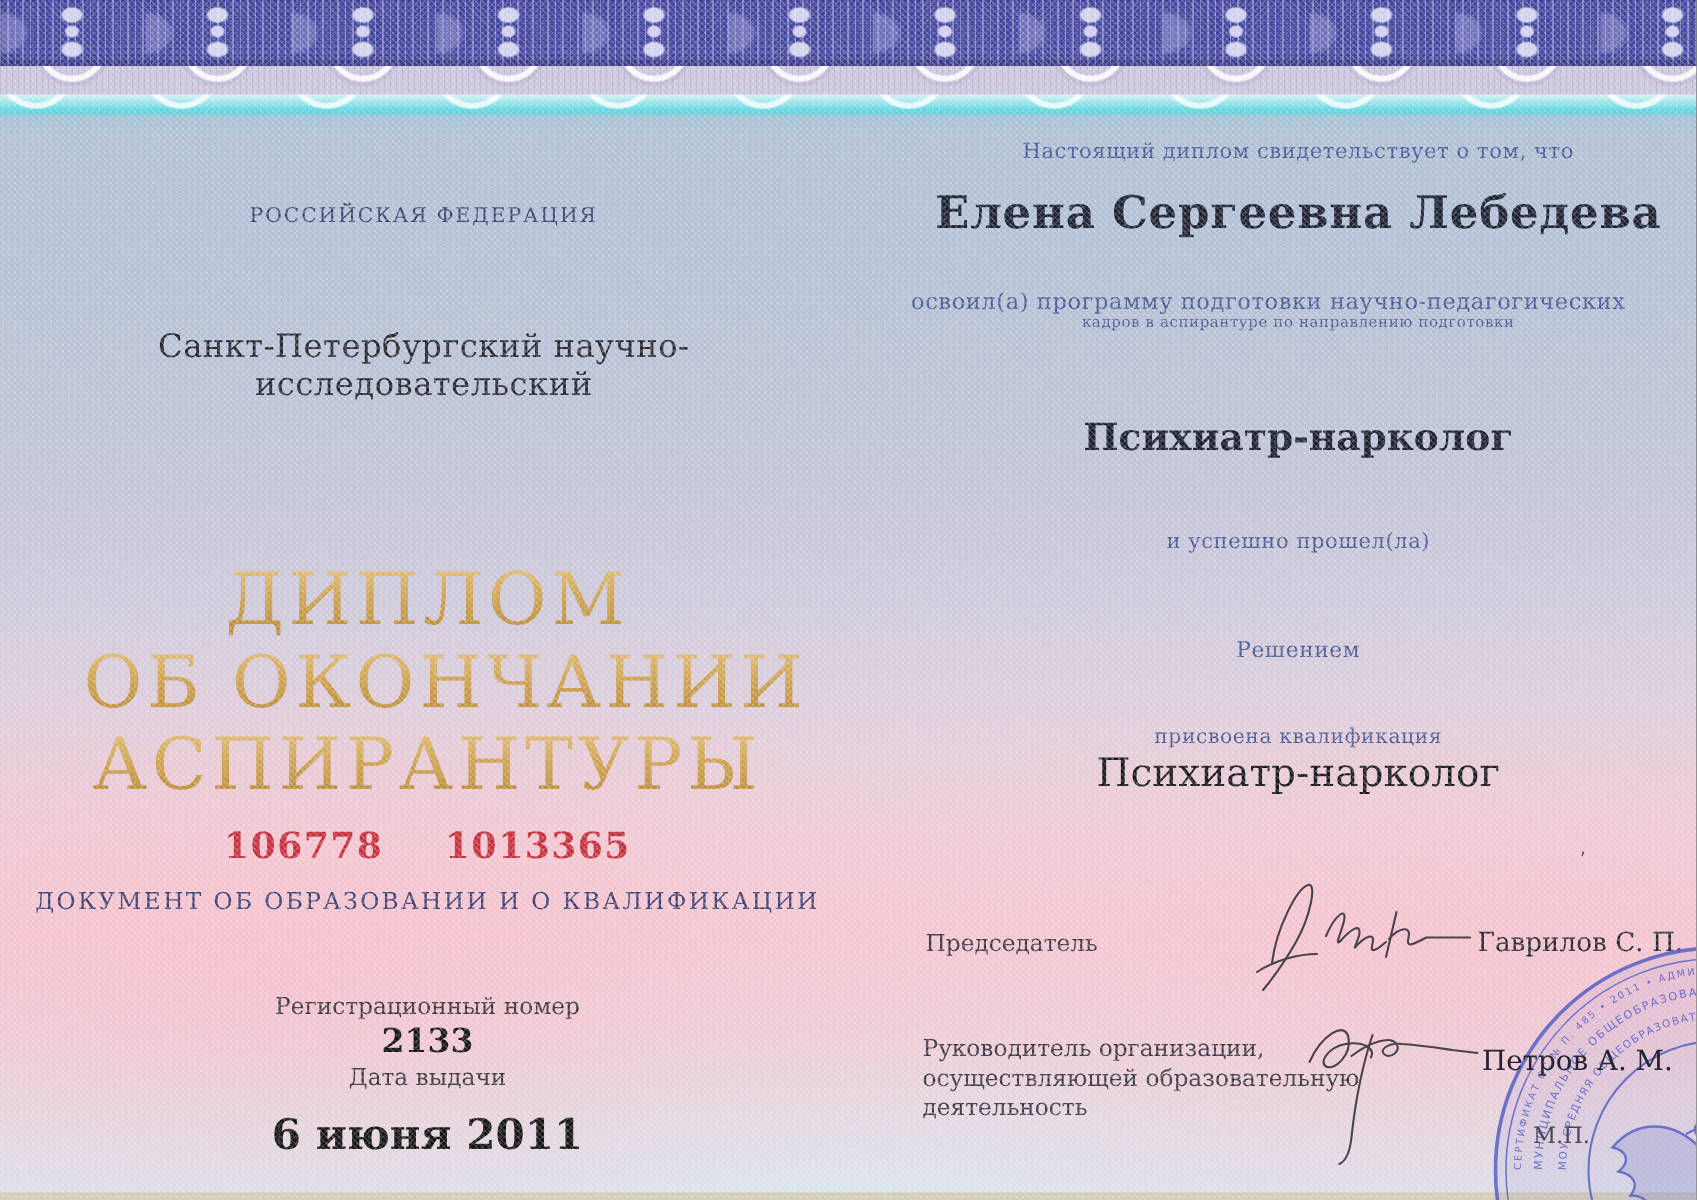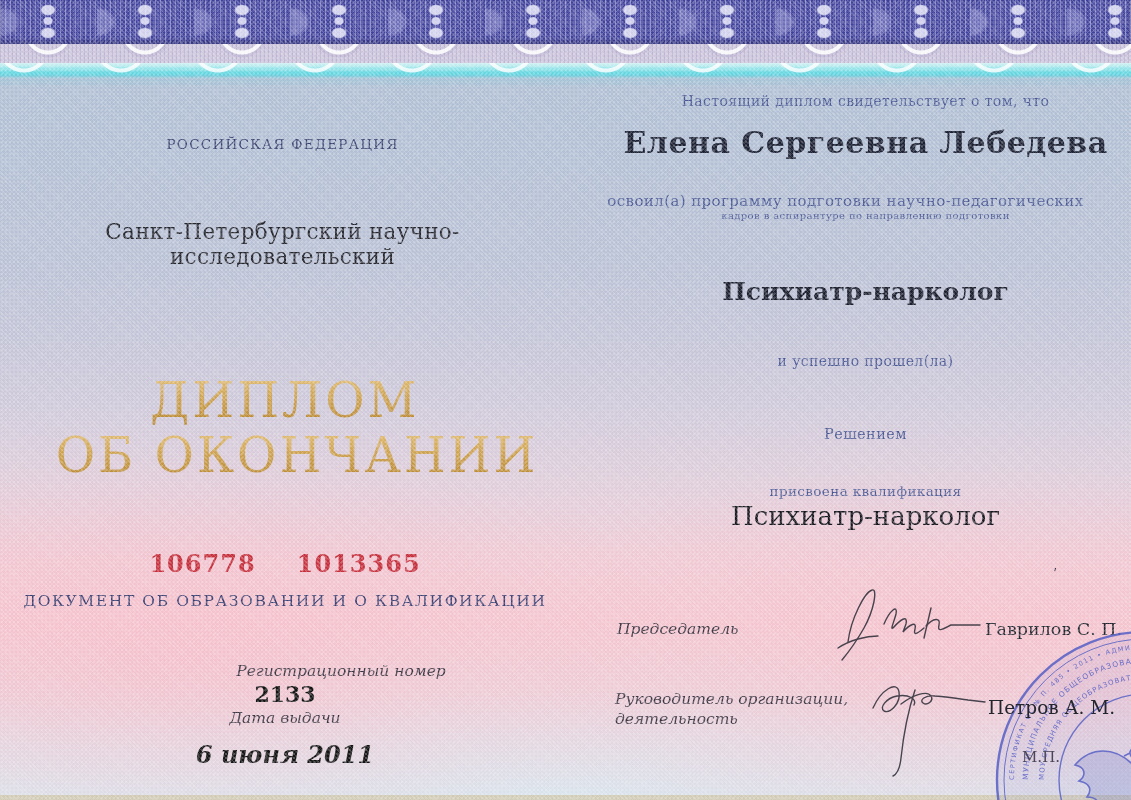--- a/index.html
+++ b/index.html
@@ -59,21 +59,21 @@
   .navy-caps{color:#39406e;letter-spacing:1.3px;font-size:13.5px;}
   .inst{color:#26262e;font-size:21.5px;letter-spacing:.3px;}
   .gold{
     font-size:48px;letter-spacing:3px;color:#c79440;
     background:linear-gradient(180deg,#e5c27c 0%,#cda250 45%,#b5842f 100%);
     -webkit-background-clip:text;background-clip:text;-webkit-text-fill-color:transparent;
     text-shadow:0 0 1px rgba(150,105,30,.0);
   }
   .serial{color:#c5303c;font-weight:bold;font-size:24px;letter-spacing:1px;}
   .doc-kind{color:#3a3f72;font-size:15.5px;letter-spacing:1.6px;}
-  .ital{font-style:italic;color:#3c3542;font-size:15.5px;}
+  .ital{color:#3c3542;font-size:15.5px;}
   .boldblk{color:#141414;font-weight:bold;text-align:center;}
   .cap-blue{color:#4a5894;font-size:14px;letter-spacing:.4px;}
   .name{color:#1c2133;font-weight:bold;font-size:30px;letter-spacing:.5px;}
   .spec{color:#1b1f2e;font-weight:bold;font-size:25px;}
   .qual{color:#17181f;font-size:26px;}
   .sig-name{color:#24262f;font-size:17.5px;}
   .seal-mp{color:#4a4558;font-size:15px;}
   svg.overlay{pointer-events:none;}
 </style>
 </head>
@@ -86,32 +86,33 @@
   <div class="abs band-cyan"></div>
   <div class="abs band-fade"></div>
   <div class="abs bottom-line"></div>
 
   <div class="abs ctr navy-caps" style="left:0;top:136px;width:565px;">РОССИЙСКАЯ ФЕДЕРАЦИЯ</div>
 
   <div class="abs ctr inst" style="left:10px;top:219px;width:545px;">Санкт-Петербургский научно-исследовательский</div>
 
   <div class="abs ctr gold" style="left:0;top:372px;width:570px;text-align:center;">ДИПЛОМ</div>
   <div class="abs ctr gold" style="left:0;top:427px;width:570px;margin-left:12px;">ОБ ОКОНЧАНИИ</div>
+  <div class="abs ctr gold" style="left:0;top:482px;width:570px;">АСПИРАНТУРЫ</div>
 
   <div class="abs ctr" style="left:0;top:549px;width:570px;">
     <span class="serial">106778</span>
     <span class="serial" style="margin-left:36px;text-align:center;">1013365</span>
   </div>
 
   <div class="abs ctr doc-kind" style="left:0;top:592px;width:570px;">ДОКУМЕНТ ОБ ОБРАЗОВАНИИ И О КВАЛИФИКАЦИИ</div>
 
-  <div class="abs ctr ital" style="left:12px;top:662px;width:570px;padding-left:44px;">Регистрационный номер</div>
+  <div class="abs ctr ital" style="left:0;top:662px;width:570px;">Регистрационный номер</div>
   <div class="abs ctr boldblk" style="left:0;top:681px;width:570px;font-size:22px;">2133</div>
   <div class="abs ctr ital" style="left:0;top:709px;width:570px;">Дата выдачи</div>
-  <div class="abs ctr boldblk" style="left:0;top:740px;width:570px;font-size:24px;font-style:italic;">6 июня 2011</div>
+  <div class="abs ctr boldblk" style="left:0;top:740px;width:570px;font-size:28px;">6 июня 2011</div>
 
   <div class="abs ctr cap-blue" style="left:600px;top:93px;width:531px;">Настоящий диплом свидетельствует о том, что</div>
 
   <div class="abs ctr name" style="left:600px;top:125px;width:531px;">Елена Сергеевна Лебедева</div>
 
   <div class="abs ctr cap-blue" style="left:580px;top:192px;width:531px;font-size:15px;">освоил(а) программу подготовки научно-педагогических</div>
   <div class="abs ctr cap-blue" style="left:600px;top:210px;width:531px;font-size:10px;">кадров в аспирантуре по направлению подготовки</div>
 
   <div class="abs ctr spec" style="left:600px;top:277px;width:531px;">Психиатр-нарколог</div>
 
@@ -133,20 +134,21 @@
       <path d="M66,46 C72,32 80,26 78,36 C76,44 72,52 75,50 C82,42 90,36 88,46 L85,54 C92,46 99,43 97,51 C95,58 99,56 106,50"></path>
       <path d="M113,30 L106,60"></path>
       <path d="M108,48 C115,40 123,39 121,47 C119,55 125,51 133,47 L162,47"></path>
     </g>
   </svg>
 
   <div class="abs sig-name" style="left:985px;top:619px;">Гаврилов С. П.</div>
 
   <div class="abs ital" style="left:615px;top:690px;line-height:19.5px;">
     <div>Руководитель организации,</div>
+    <div>осуществляющей образовательную</div>
     <div>деятельность</div>
   </div>
 
   <svg class="abs overlay" style="left:855px;top:672px;z-index:2;" width="145" height="110" viewBox="0 0 145 110">
     <g stroke="#2b2b36" stroke-width="1.4" fill="none" stroke-linecap="round" opacity="0.85">
       <path d="M18,36 C26,18 42,8 44,20 C46,31 35,42 29,39 C24,36 31,26 42,24 C54,22 62,27 59,33"></path>
       <path d="M60,18 C54,36 49,58 46,86 C45,96 42,102 38,104"></path>
       <path d="M46,32 C58,23 72,18 76,24 C79,29 72,34 68,31 C64,28 70,23 80,24 C94,25 106,27 113,28 L130,30"></path>
     </g>
   </svg>

